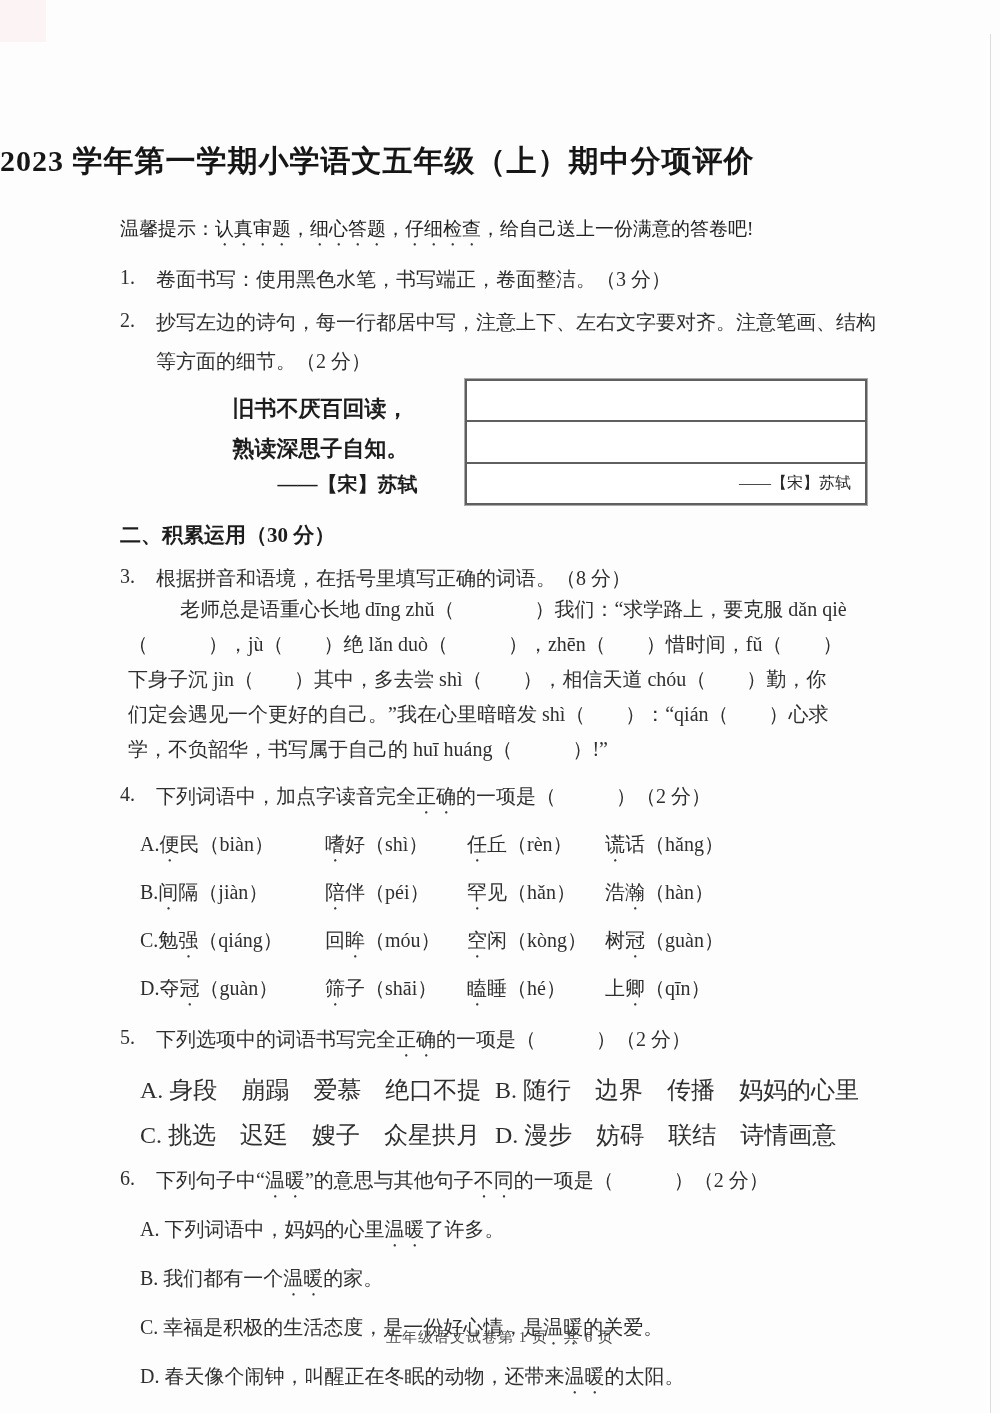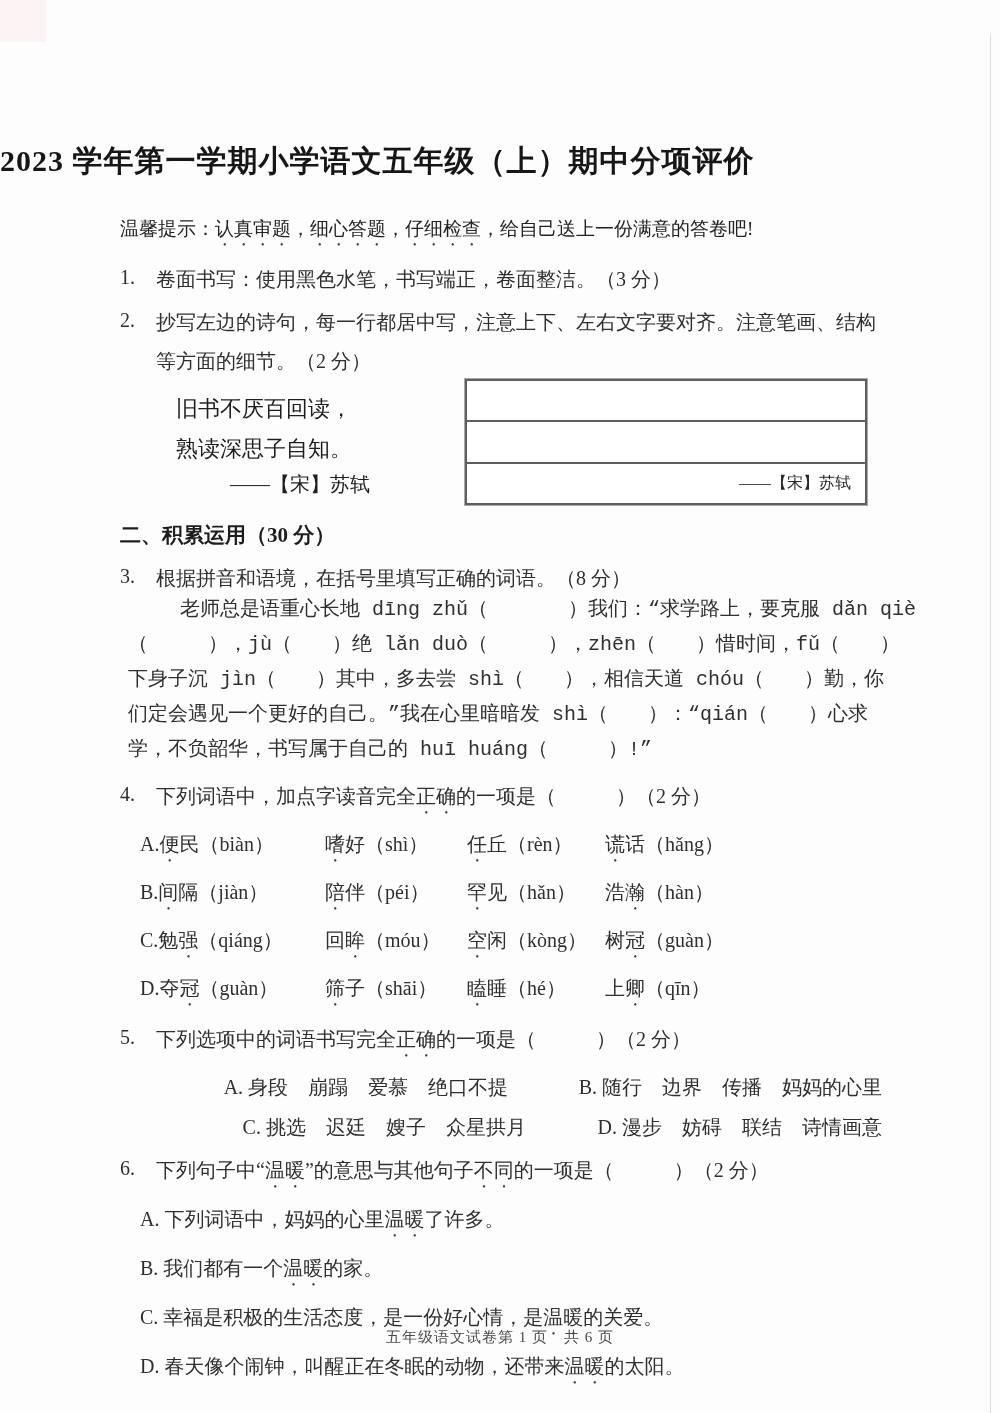--- a/index.html
+++ b/index.html
@@ -49,47 +49,47 @@
     white-space:nowrap;
   }
   .qline { display:flex; margin-top:16px; font-size:20px; white-space:nowrap; }
   .qnum  { flex:none; width:36px; }
   .qtext { flex:none; }
   .cont-line { margin-left:36px; margin-top:12px; font-size:20px; white-space:nowrap; }
   .copy-row { display:flex; margin-top:4px; align-items:flex-start; }
   .poem {
     flex:none; width:345px; box-sizing:border-box;
     padding-left:56px; padding-top:10px;
-    font-size:22px; font-weight:normal; color:#1d1d1d;
+    font-size:22px; font-weight:bold; color:#1d1d1d;text-align:center;
   }
   .poem-line { line-height:40px; white-space:nowrap; }
   .poem-attr { margin-top:2px; padding-left:54px; font-size:20px; white-space:nowrap; }
   .copybox {
     flex:none; width:398px; height:122px;
     border:2px solid #5f5f5f;
     box-shadow:0 0 0 1px #a9a9a9;
     display:flex; flex-direction:column;
     background:#fff;
   }
   .copybox-row { flex:1; border-bottom:2px solid #5f5f5f; }
   .copybox-row:last-child { border-bottom:none; }
   .copybox-attr {
     display:flex; align-items:center; justify-content:flex-end;
     padding-right:14px; font-size:16px; color:#2a2a2a; white-space:nowrap;
   }
   .para-line {
-    margin-left:8px; font-size:20px; line-height:35px; white-space:nowrap;font-family:Liberation Mono, monospace;
+    margin-left:8px; font-size:20px; line-height:35px; white-space:nowrap;
   }
   .para-line.indent { padding-left:52px; }
   .optrow4 { display:flex; margin-left:20px; margin-top:13px; font-size:20px; white-space:nowrap; }
   .optrow4 .c1 { flex:none; width:185px; }
   .optrow4 .c2 { flex:none; width:142px; }
   .optrow4 .c3 { flex:none; width:138px; }
   .optrow4 .c4 { flex:none; }
-  .optrow5 { display:flex; margin-left:20px; margin-top:13px; font-size:20px; white-space:nowrap;justify-content:flex-end; }
+  .optrow5 { display:flex; margin-left:20px; margin-top:13px; font-size:24px; white-space:nowrap; }
   .optrow5 .ca { flex:none; width:355px; }
   .optline { margin-left:20px; margin-top:14px; font-size:20px; white-space:nowrap; }
   .footer {
     position:absolute; left:0; right:0; bottom:66px;
     text-align:center;
     font-size:15px; color:#4a4a4a; letter-spacing:1px;
     white-space:nowrap;
   }
 </style>
 </head>

